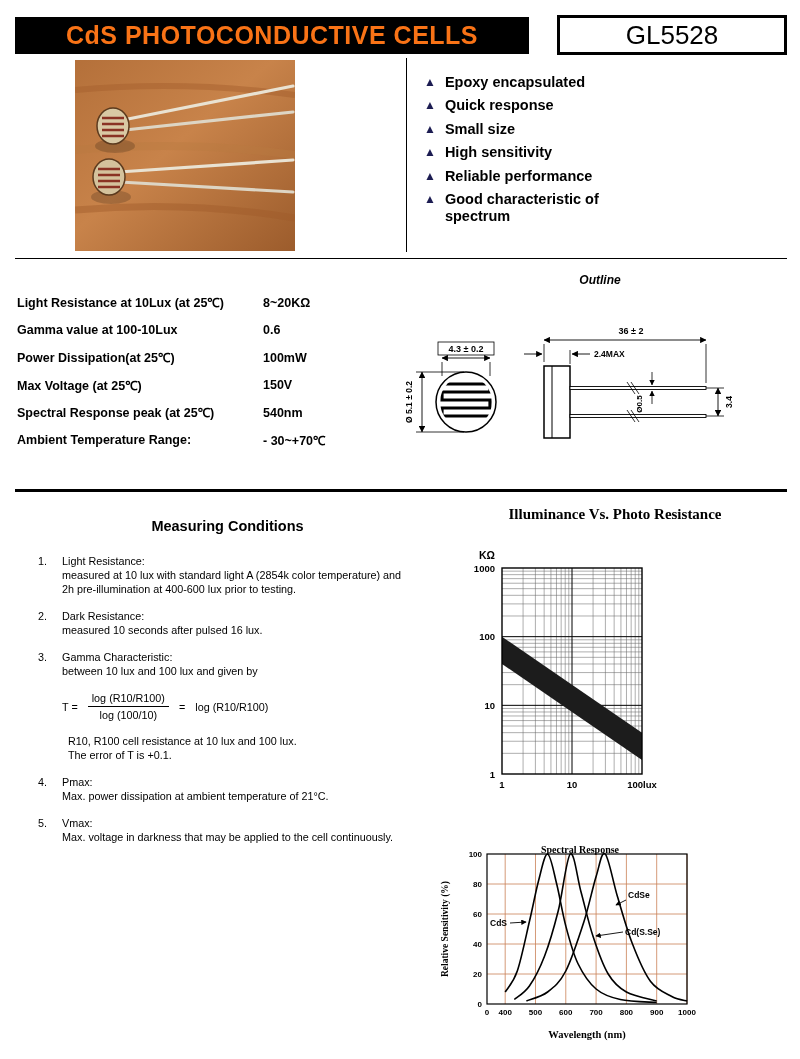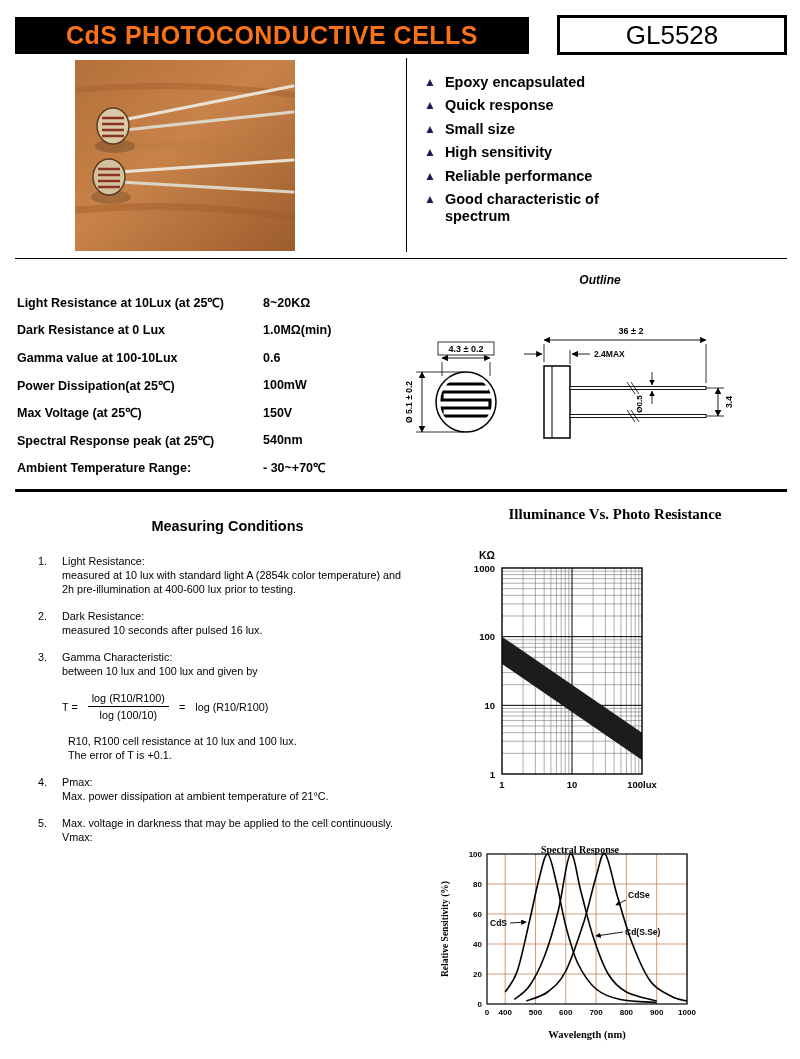--- a/index.html
+++ b/index.html
@@ -123,24 +123,20 @@
 
 <div class="abs hr1"></div>
 
 <div class="abs specs">
 
     <div class="spec-row">
       <span class="spec-label">Light Resistance at 10Lux (at 25℃)</span>
       <span class="spec-value">8~20KΩ</span>
     </div>
 
-    <div class="spec-row">
-      <span class="spec-label">Dark Resistance at 0 Lux</span>
-      <span class="spec-value">1.0MΩ(min)</span>
-    </div>
 
     <div class="spec-row">
       <span class="spec-label">Gamma value at 100-10Lux</span>
       <span class="spec-value">0.6</span>
     </div>
 
     <div class="spec-row">
       <span class="spec-label">Power Dissipation(at 25℃)</span>
       <span class="spec-value">100mW</span>
     </div>
@@ -262,22 +258,22 @@
         <div class="mc-num">4.</div>
         <div class="mc-text">
           <div>Pmax:</div>
           <div>Max. power dissipation at ambient temperature of 21°C.</div>
         </div>
       </div>
 
       <div class="mc-item">
         <div class="mc-num">5.</div>
         <div class="mc-text">
+          <div>Vmax:</div>
           <div>Max. voltage in darkness that may be applied to the cell continuously.</div>
-          <div>Vmax:</div>
         </div>
       </div>
     </div>
 </div>
 
 <div class="abs chart-title" style="left:445px;top:506px;width:340px;">Illuminance Vs. Photo Resistance</div>
 <svg class="abs" style="left:442px;top:540px;" width="260" height="256" viewBox="0 0 260 256">
     <line x1="81.07209969647869" y1="28" x2="81.07209969647869" y2="234" stroke="#6a6a6a" stroke-width="0.55"></line>
     <line x1="93.39848783037637" y1="28" x2="93.39848783037637" y2="234" stroke="#6a6a6a" stroke-width="0.55"></line>
     <line x1="102.14419939295738" y1="28" x2="102.14419939295738" y2="234" stroke="#6a6a6a" stroke-width="0.55"></line>

